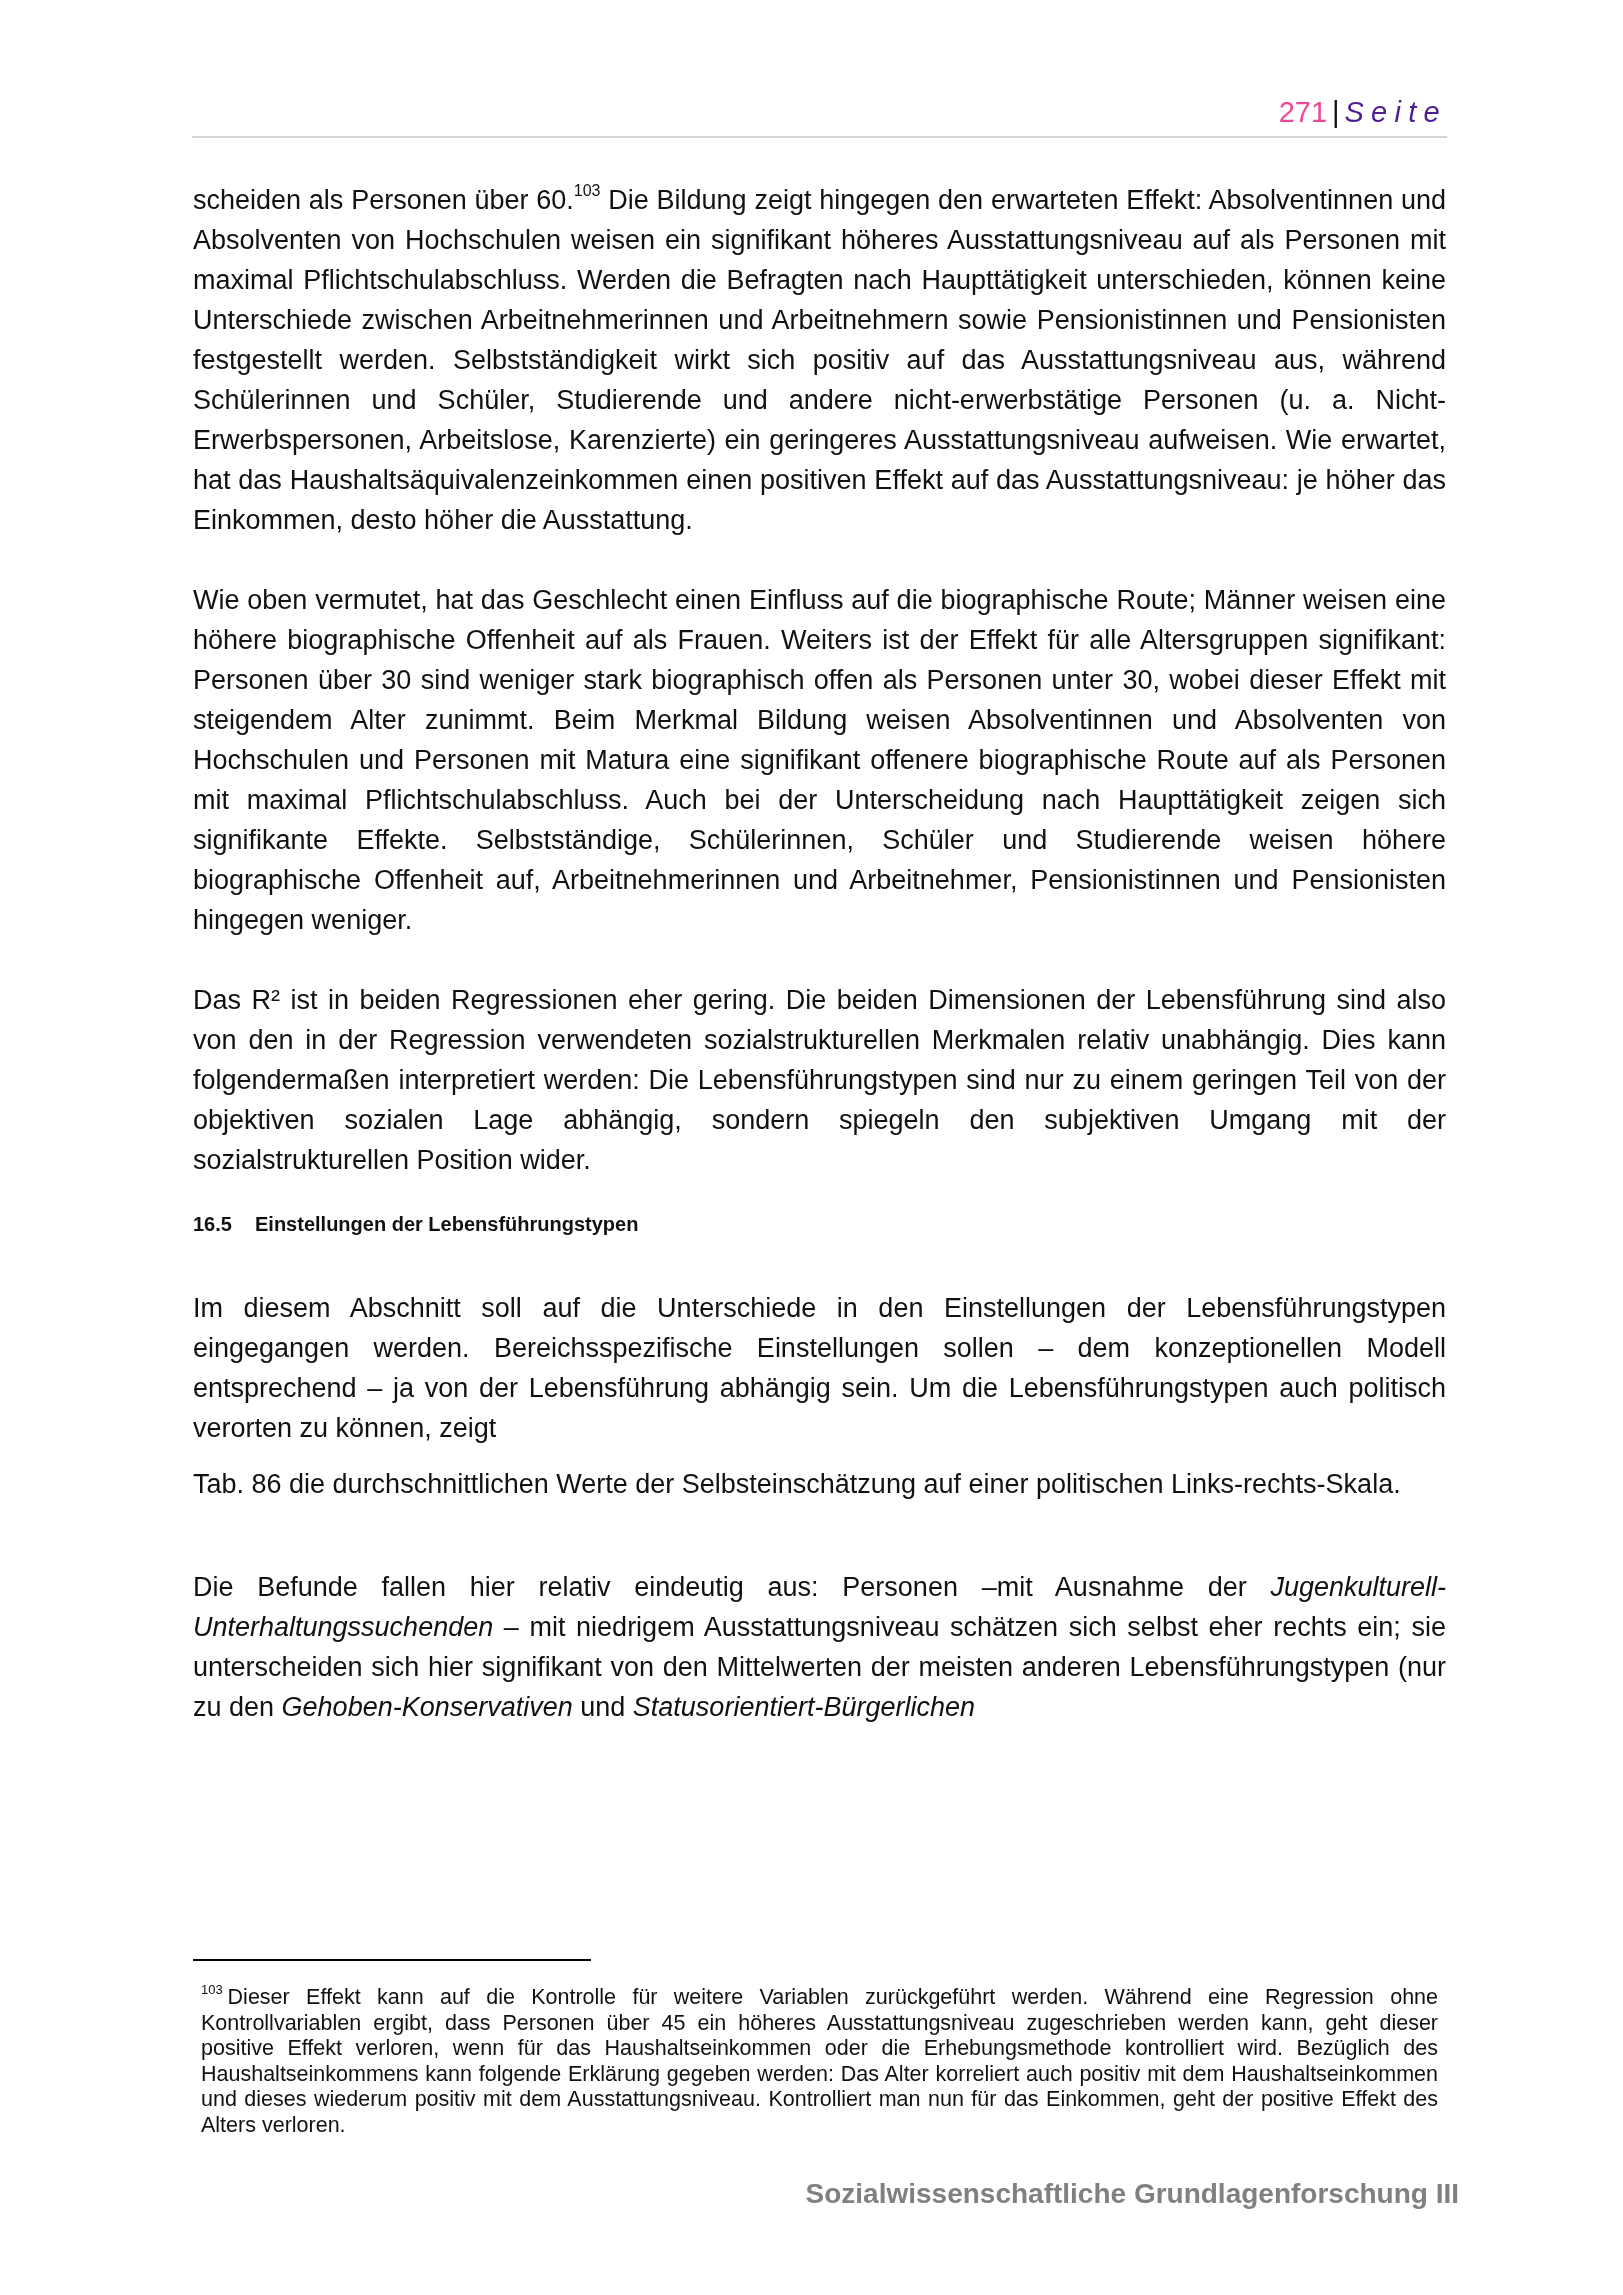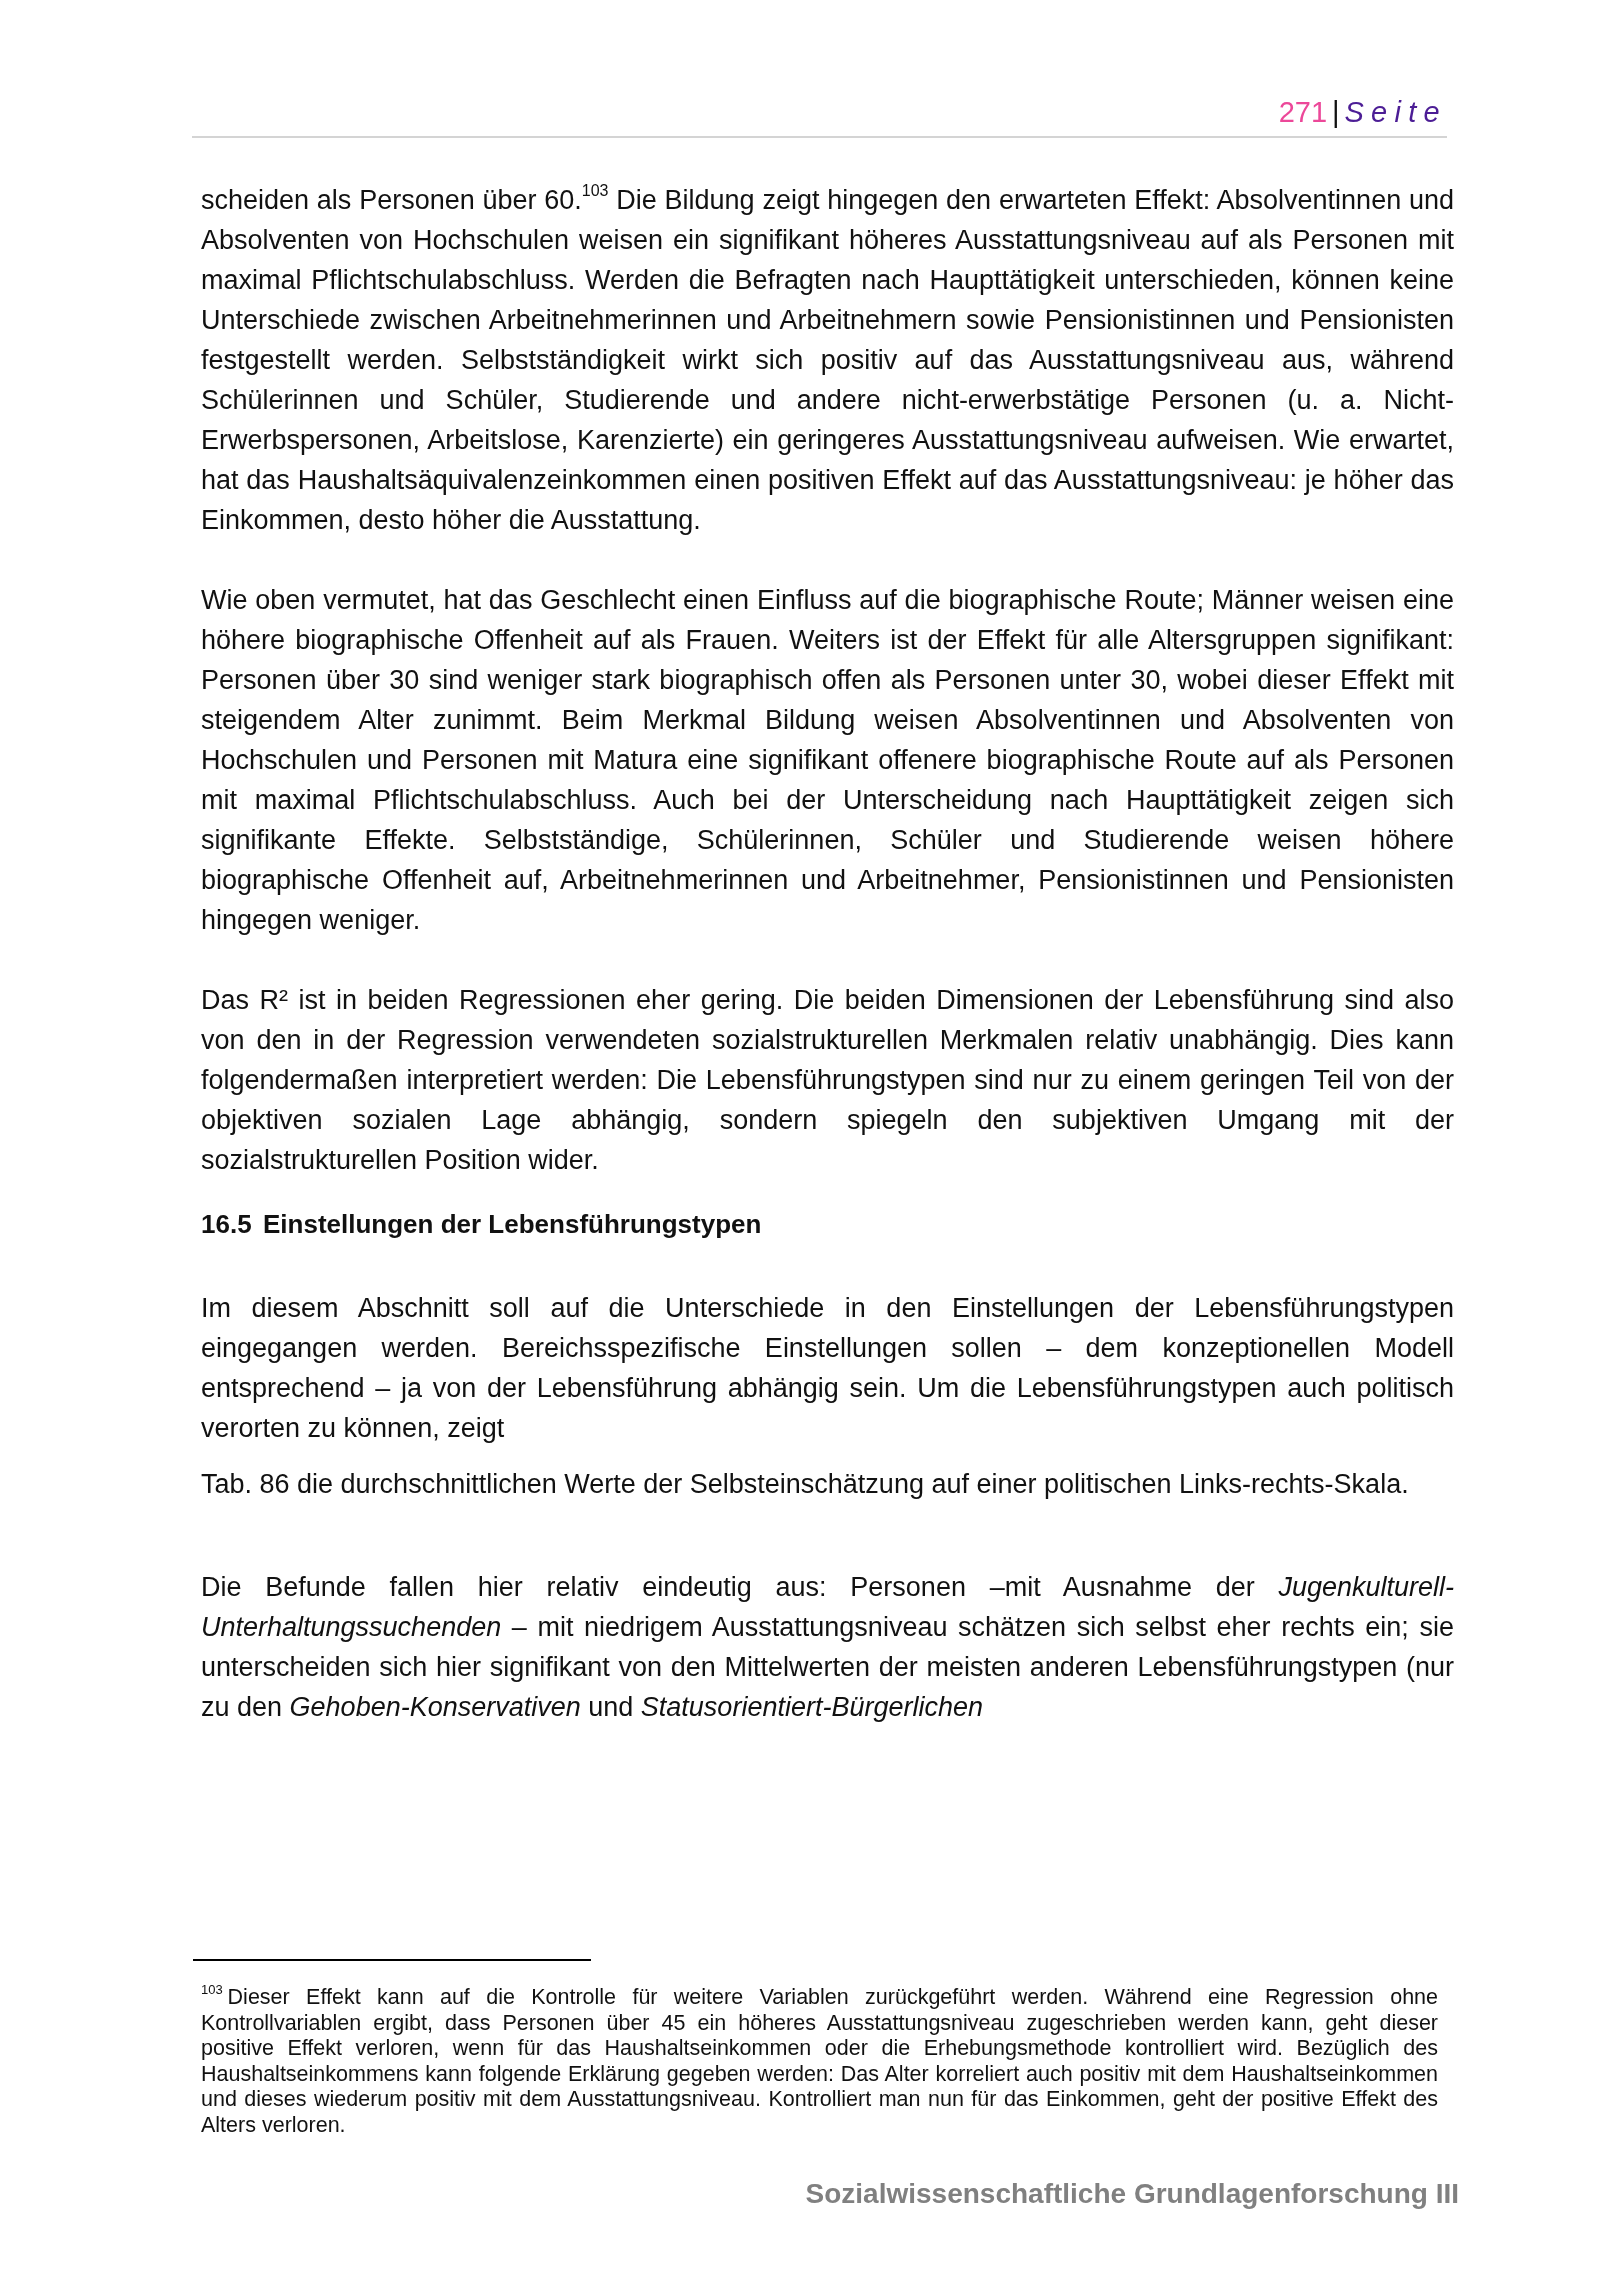--- a/index.html
+++ b/index.html
@@ -25,39 +25,39 @@
       text-align: right;
       font-size: 29px;
       line-height: 42px;
     }
     .page-number { color: #ec4899; }
     .page-sep { color: #111111; margin: 0 4.9px; }
     .page-label { color: #4c1d95; letter-spacing: 7.3px; font-style: italic; }
 
     .content {
       position: absolute;
-      left: 201px;
+      left: 193px;
       top: 180px;
       width: 1253px;
       font-size: 27px;
       line-height: 40px;
     }
     .content p {
       margin: 0;
       text-align: justify;
     }
     .para-gap { height: 40px; }
     .sup {
       font-size: 16px;
       vertical-align: 13px;
       line-height: 0;
     }
     .heading {
       font-weight: bold;
-      font-size: 26px;
+      font-size: 20px;
       line-height: 40px;
       margin: 0;
     }
     .heading-num { display: inline-block; width: 62px; }
     .it { font-style: italic; }
 
     .footnote-rule {
       position: absolute;
       left: 193px;
       top: 1959px;

